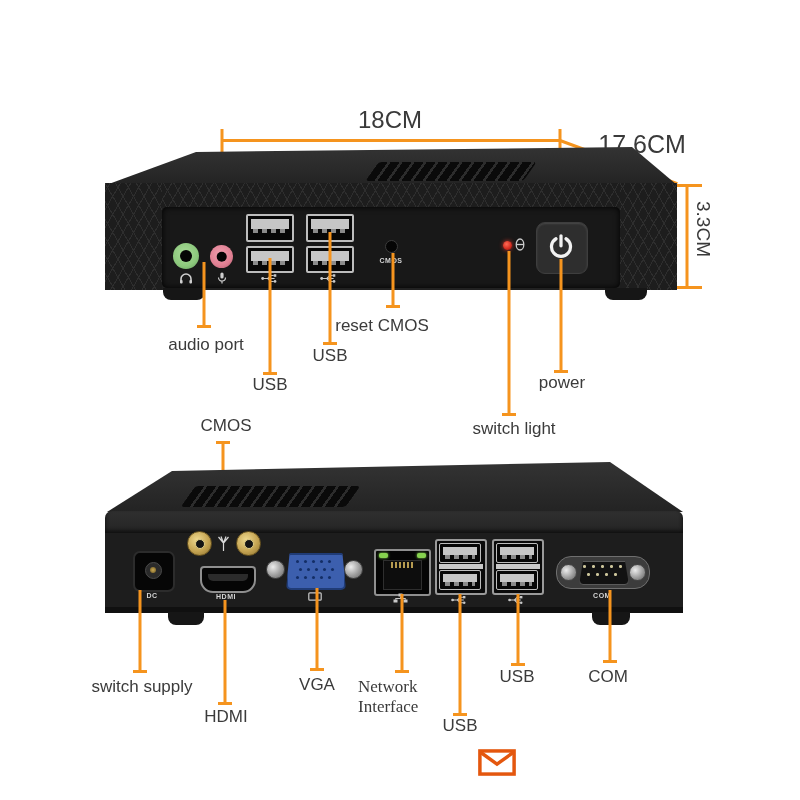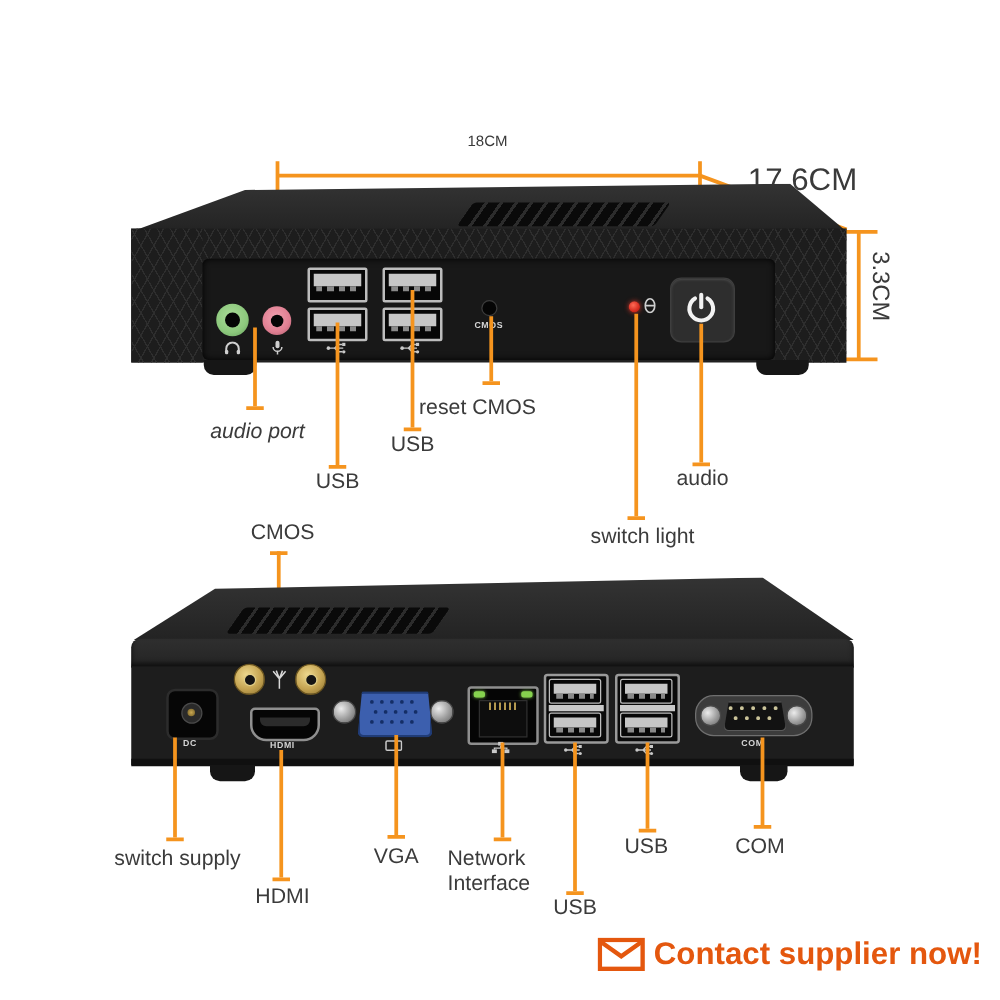--- a/index.html
+++ b/index.html
@@ -14,21 +14,21 @@
   }
   
   .lbl{
     position:absolute;font-size:17px;color:var(--label);
     transform:translateX(-50%);white-space:nowrap;line-height:1.1;
   }
   .vline{position:absolute;width:3px;background:var(--accent);transform:translateX(-50%);}
   .hline{position:absolute;height:3px;background:var(--accent);}
   .tbar{position:absolute;width:14px;height:3px;background:var(--accent);transform:translateX(-50%);}
   .tickv{position:absolute;width:3px;height:24px;background:var(--accent);transform:translateX(-50%);}
-  .dimlbl{position:absolute;font-size:12px;color:#3a3a3a;transform:translateX(-50%);white-space:nowrap;}
+  .dimlbl{position:absolute;font-size:24px;color:#3a3a3a;transform:translateX(-50%);white-space:nowrap;}
   
   .topface{position:absolute;background:linear-gradient(180deg,#343434,#232323);}
   .vent{position:absolute;transform:skewX(-35deg);
     background:repeating-linear-gradient(90deg,#0a0a0a 0 9px,#2c2c2c 9px 12px);
     border-radius:3px;}
   .face{position:absolute;background:#212121;}
   .tex{position:absolute;background-color:#1d1d1d;
     background-image:
       repeating-linear-gradient(60deg,transparent 0 8px,#2e2e2e 8px 9px),
       repeating-linear-gradient(-60deg,transparent 0 8px,#2e2e2e 8px 9px);}
@@ -135,41 +135,41 @@
   </svg>
 
   <div style="position:absolute;left:536px;top:222px;width:50px;height:50px;background:#2e2e2e;border:1px solid #3e3e3e;border-radius:9px;box-shadow:inset 0 1px 2px #4a4a4a;"></div>
   <svg class="icon" style="left:546px;top:232px;" width="30" height="30" viewBox="0 0 24 24">
     <path d="M12 3 v8" stroke="#f2f2f2" stroke-width="2.6" stroke-linecap="round" fill="none"></path>
     <path d="M8 5.4 a7.6 7.6 0 1 0 8 0" stroke="#f2f2f2" stroke-width="2.6" stroke-linecap="round" fill="none"></path>
   </svg>
 
   <div class="vline" style="left:204px;top:262px;height:63px;"></div>
   <div class="tbar" style="left:204px;top:325px;"></div>
-  <div class="lbl" style="left:206px;top:336px;font-style:italic;">audio port</div>
+  <div class="lbl" style="left:206px;top:336px;">audio port</div>
 
   <div class="vline" style="left:270px;top:258px;height:114px;"></div>
   <div class="tbar" style="left:270px;top:372px;"></div>
   <div class="lbl" style="left:270px;top:376px;">USB</div>
 
   <div class="vline" style="left:330px;top:232px;height:110px;"></div>
   <div class="tbar" style="left:330px;top:342px;"></div>
   <div class="lbl" style="left:330px;top:347px;">USB</div>
 
   <div class="vline" style="left:393px;top:253px;height:52px;"></div>
   <div class="tbar" style="left:393px;top:305px;"></div>
   <div class="lbl" style="left:382px;top:317px;">reset CMOS</div>
 
   <div class="vline" style="left:509px;top:251px;height:162px;"></div>
   <div class="tbar" style="left:509px;top:413px;"></div>
   <div class="lbl" style="left:514px;top:420px;">switch light</div>
 
   <div class="vline" style="left:561px;top:259px;height:111px;"></div>
   <div class="tbar" style="left:561px;top:370px;"></div>
-  <div class="lbl" style="left:562px;top:374px;">audio</div>
+  <div class="lbl" style="left:562px;top:374px;">power</div>
 
   <div class="lbl" style="left:226px;top:417px;">CMOS</div>
   <div class="tbar" style="left:223px;top:441px;"></div>
   <div class="vline" style="left:223px;top:441px;height:97px;"></div>
 
   <div class="topface" style="left:105px;top:460px;width:578px;height:52px;clip-path:polygon(67px 11px,505px 2px,578px 52px,2px 52px);"></div>
   <div class="vent" style="left:188px;top:486px;width:165px;height:21px;"></div>
   <div style="position:absolute;left:105px;top:511px;width:578px;height:23px;background:linear-gradient(180deg,#2f2f2f,#242424);border-radius:7px 7px 0 0;box-shadow:inset 0 -3px 4px #0c0c0c;"></div>
   <div class="face" style="left:105px;top:533px;width:578px;height:79px;background:#1d1d1d;"></div>
   <div style="position:absolute;left:105px;top:607px;width:578px;height:6px;background:#101010;"></div>
@@ -263,35 +263,34 @@
   <div class="vline" style="left:225px;top:600px;height:102px;"></div>
   <div class="tbar" style="left:225px;top:702px;"></div>
   <div class="lbl" style="left:226px;top:708px;">HDMI</div>
 
   <div class="vline" style="left:317px;top:588px;height:80px;"></div>
   <div class="tbar" style="left:317px;top:668px;"></div>
   <div class="lbl" style="left:317px;top:676px;">VGA</div>
 
   <div class="vline" style="left:402px;top:594px;height:76px;"></div>
   <div class="tbar" style="left:402px;top:670px;"></div>
-  <div style="position:absolute;left:358px;top:677px;width:92px;font-size:17px;line-height:20px;color:var(--label);">Network Interface</div>
+  <div style="position:absolute;left:358px;top:677px;width:92px;font-size:17px;line-height:20px;color:var(--label);font-family:Liberation Serif, serif;">Network Interface</div>
 
   <div class="vline" style="left:460px;top:594px;height:119px;"></div>
   <div class="tbar" style="left:460px;top:713px;"></div>
   <div class="lbl" style="left:460px;top:717px;">USB</div>
 
   <div class="vline" style="left:518px;top:594px;height:69px;"></div>
   <div class="tbar" style="left:518px;top:663px;"></div>
   <div class="lbl" style="left:517px;top:668px;">USB</div>
 
   <div class="vline" style="left:610px;top:590px;height:70px;"></div>
   <div class="tbar" style="left:610px;top:660px;"></div>
   <div class="lbl" style="left:608px;top:668px;">COM</div>
 
   <div id="cta">
     <svg width="38" height="27" viewBox="0 0 24 17">
       <rect x="1.2" y="1.2" width="21.6" height="14.6" fill="#ffffff" stroke="#E4570E" stroke-width="2.2"></rect>
       <path d="M1.8 2.2 L12 9.5 L22.2 2.2" fill="none" stroke="#E4570E" stroke-width="2.2"></path>
     </svg>
-    <span class="txt">Contact supplier now!</span>
   </div>
 
 </div>
 
 </body></html>

